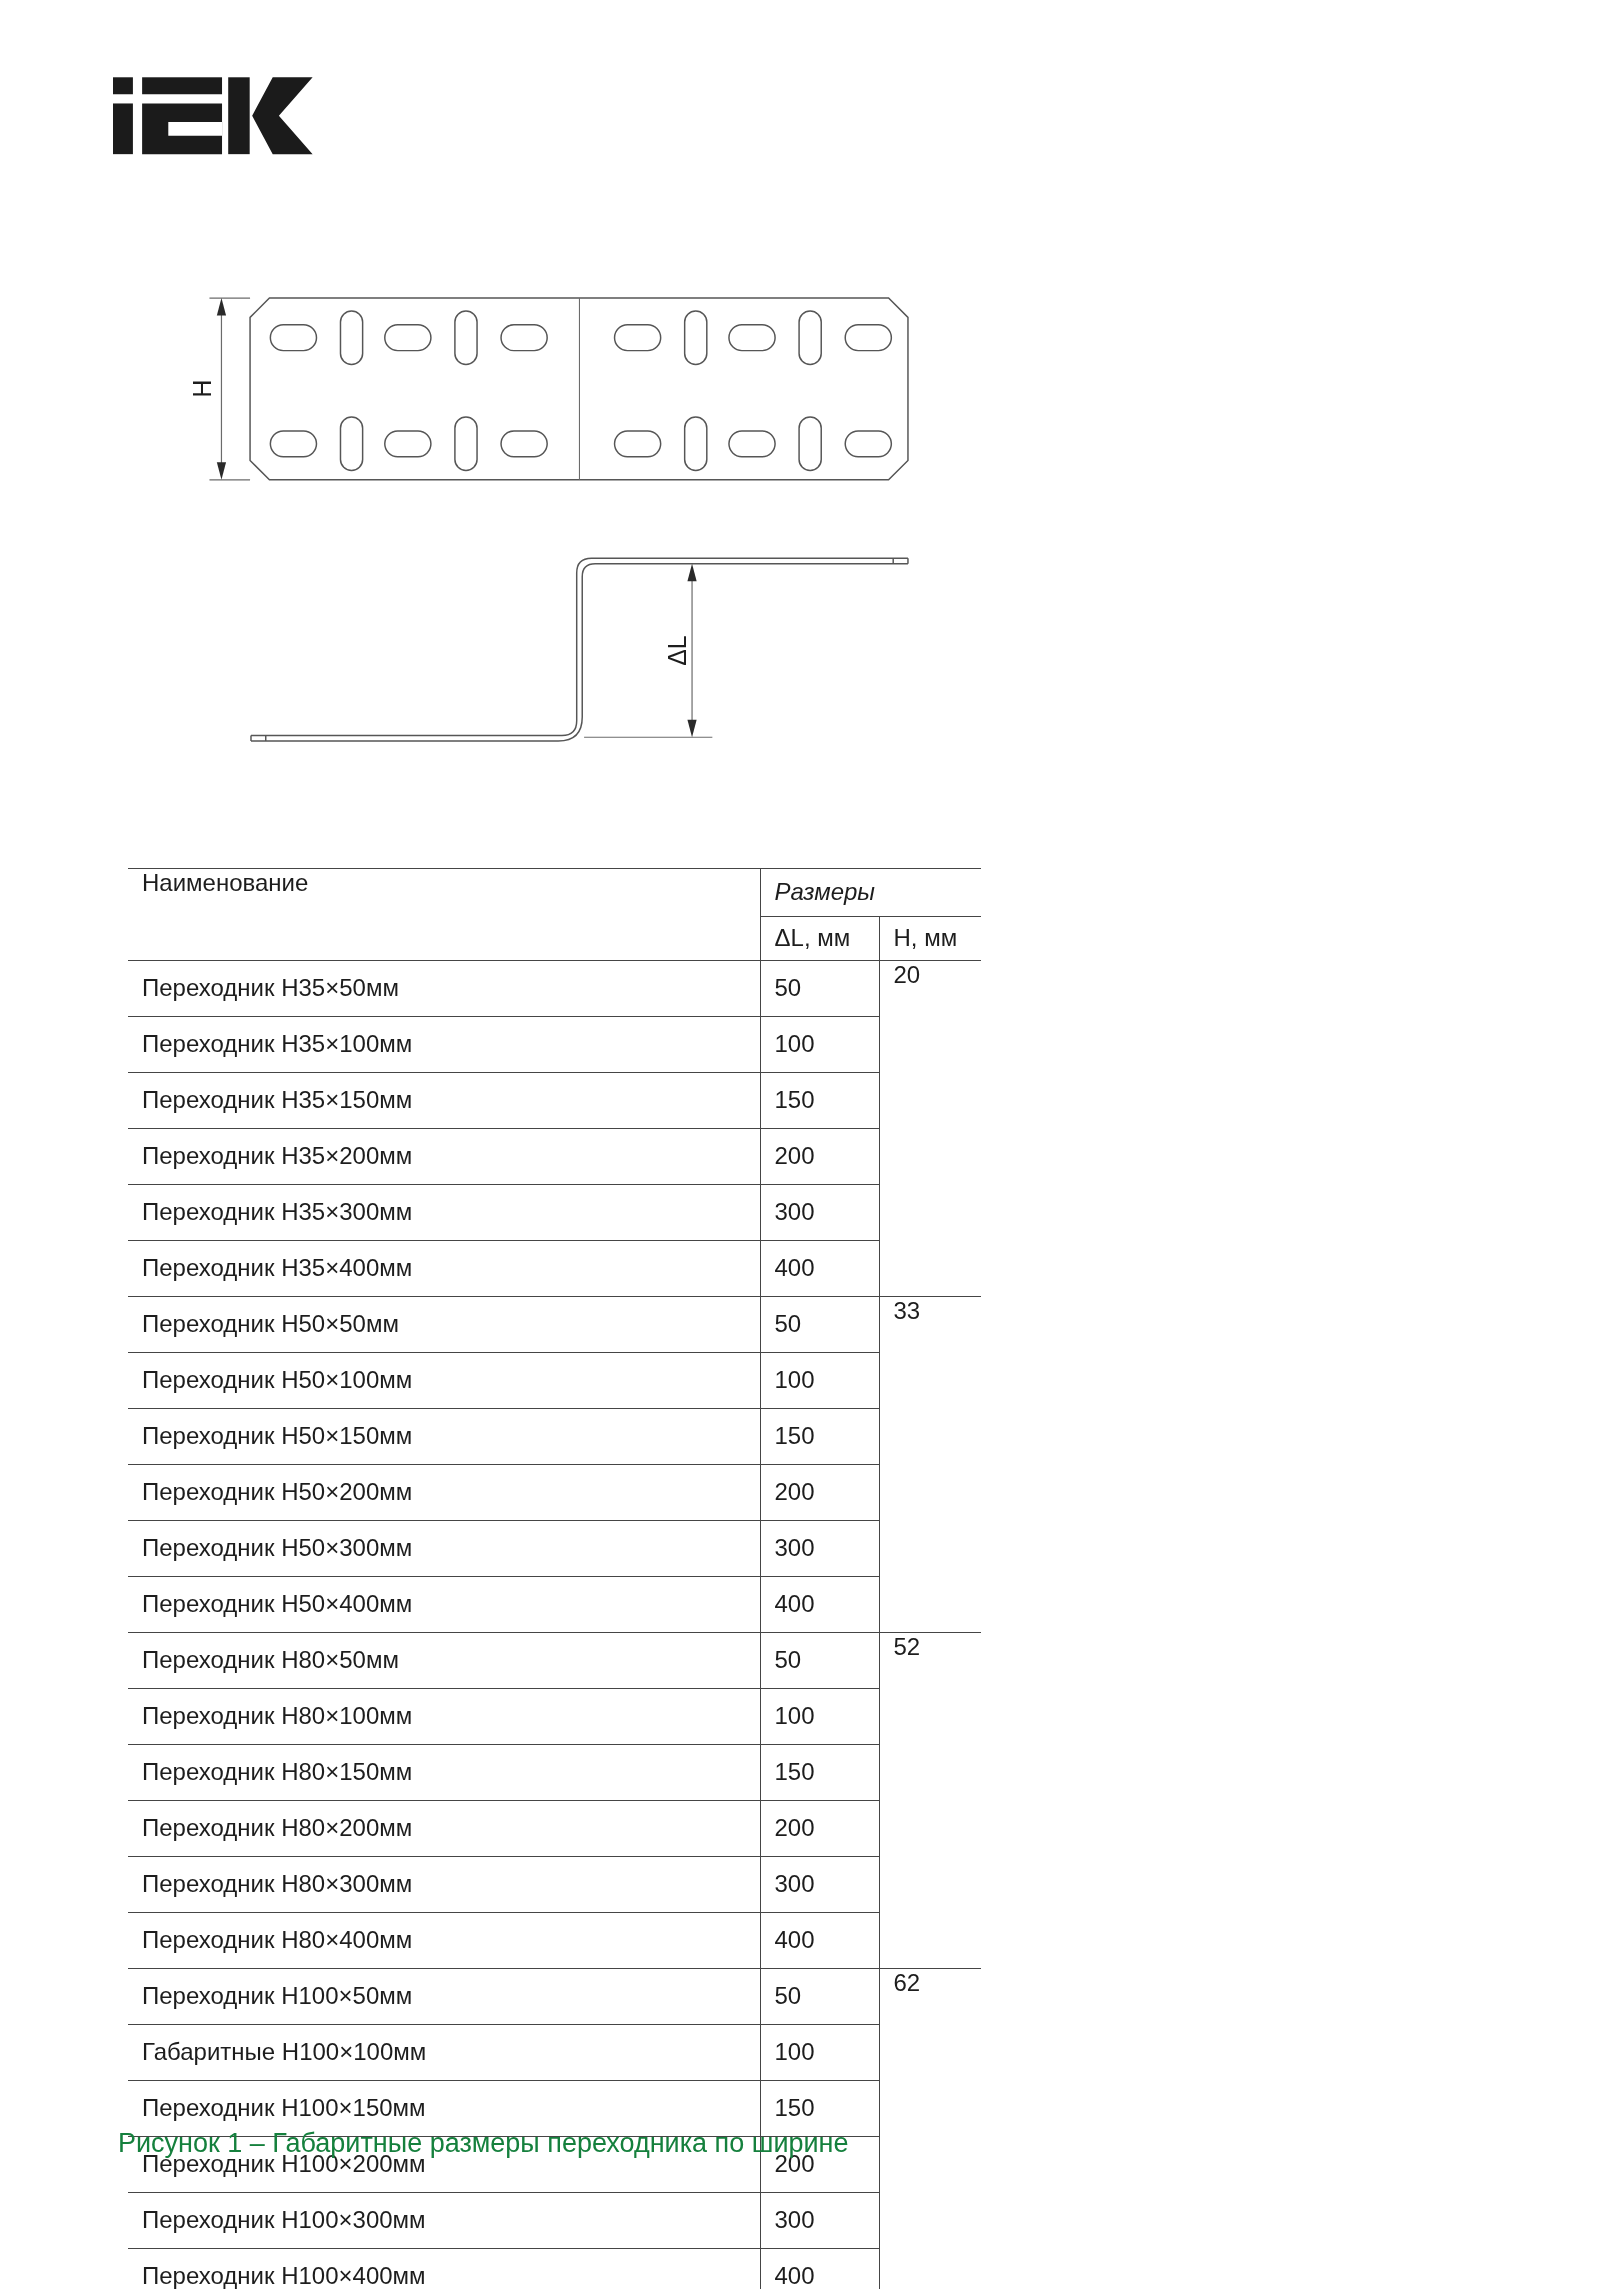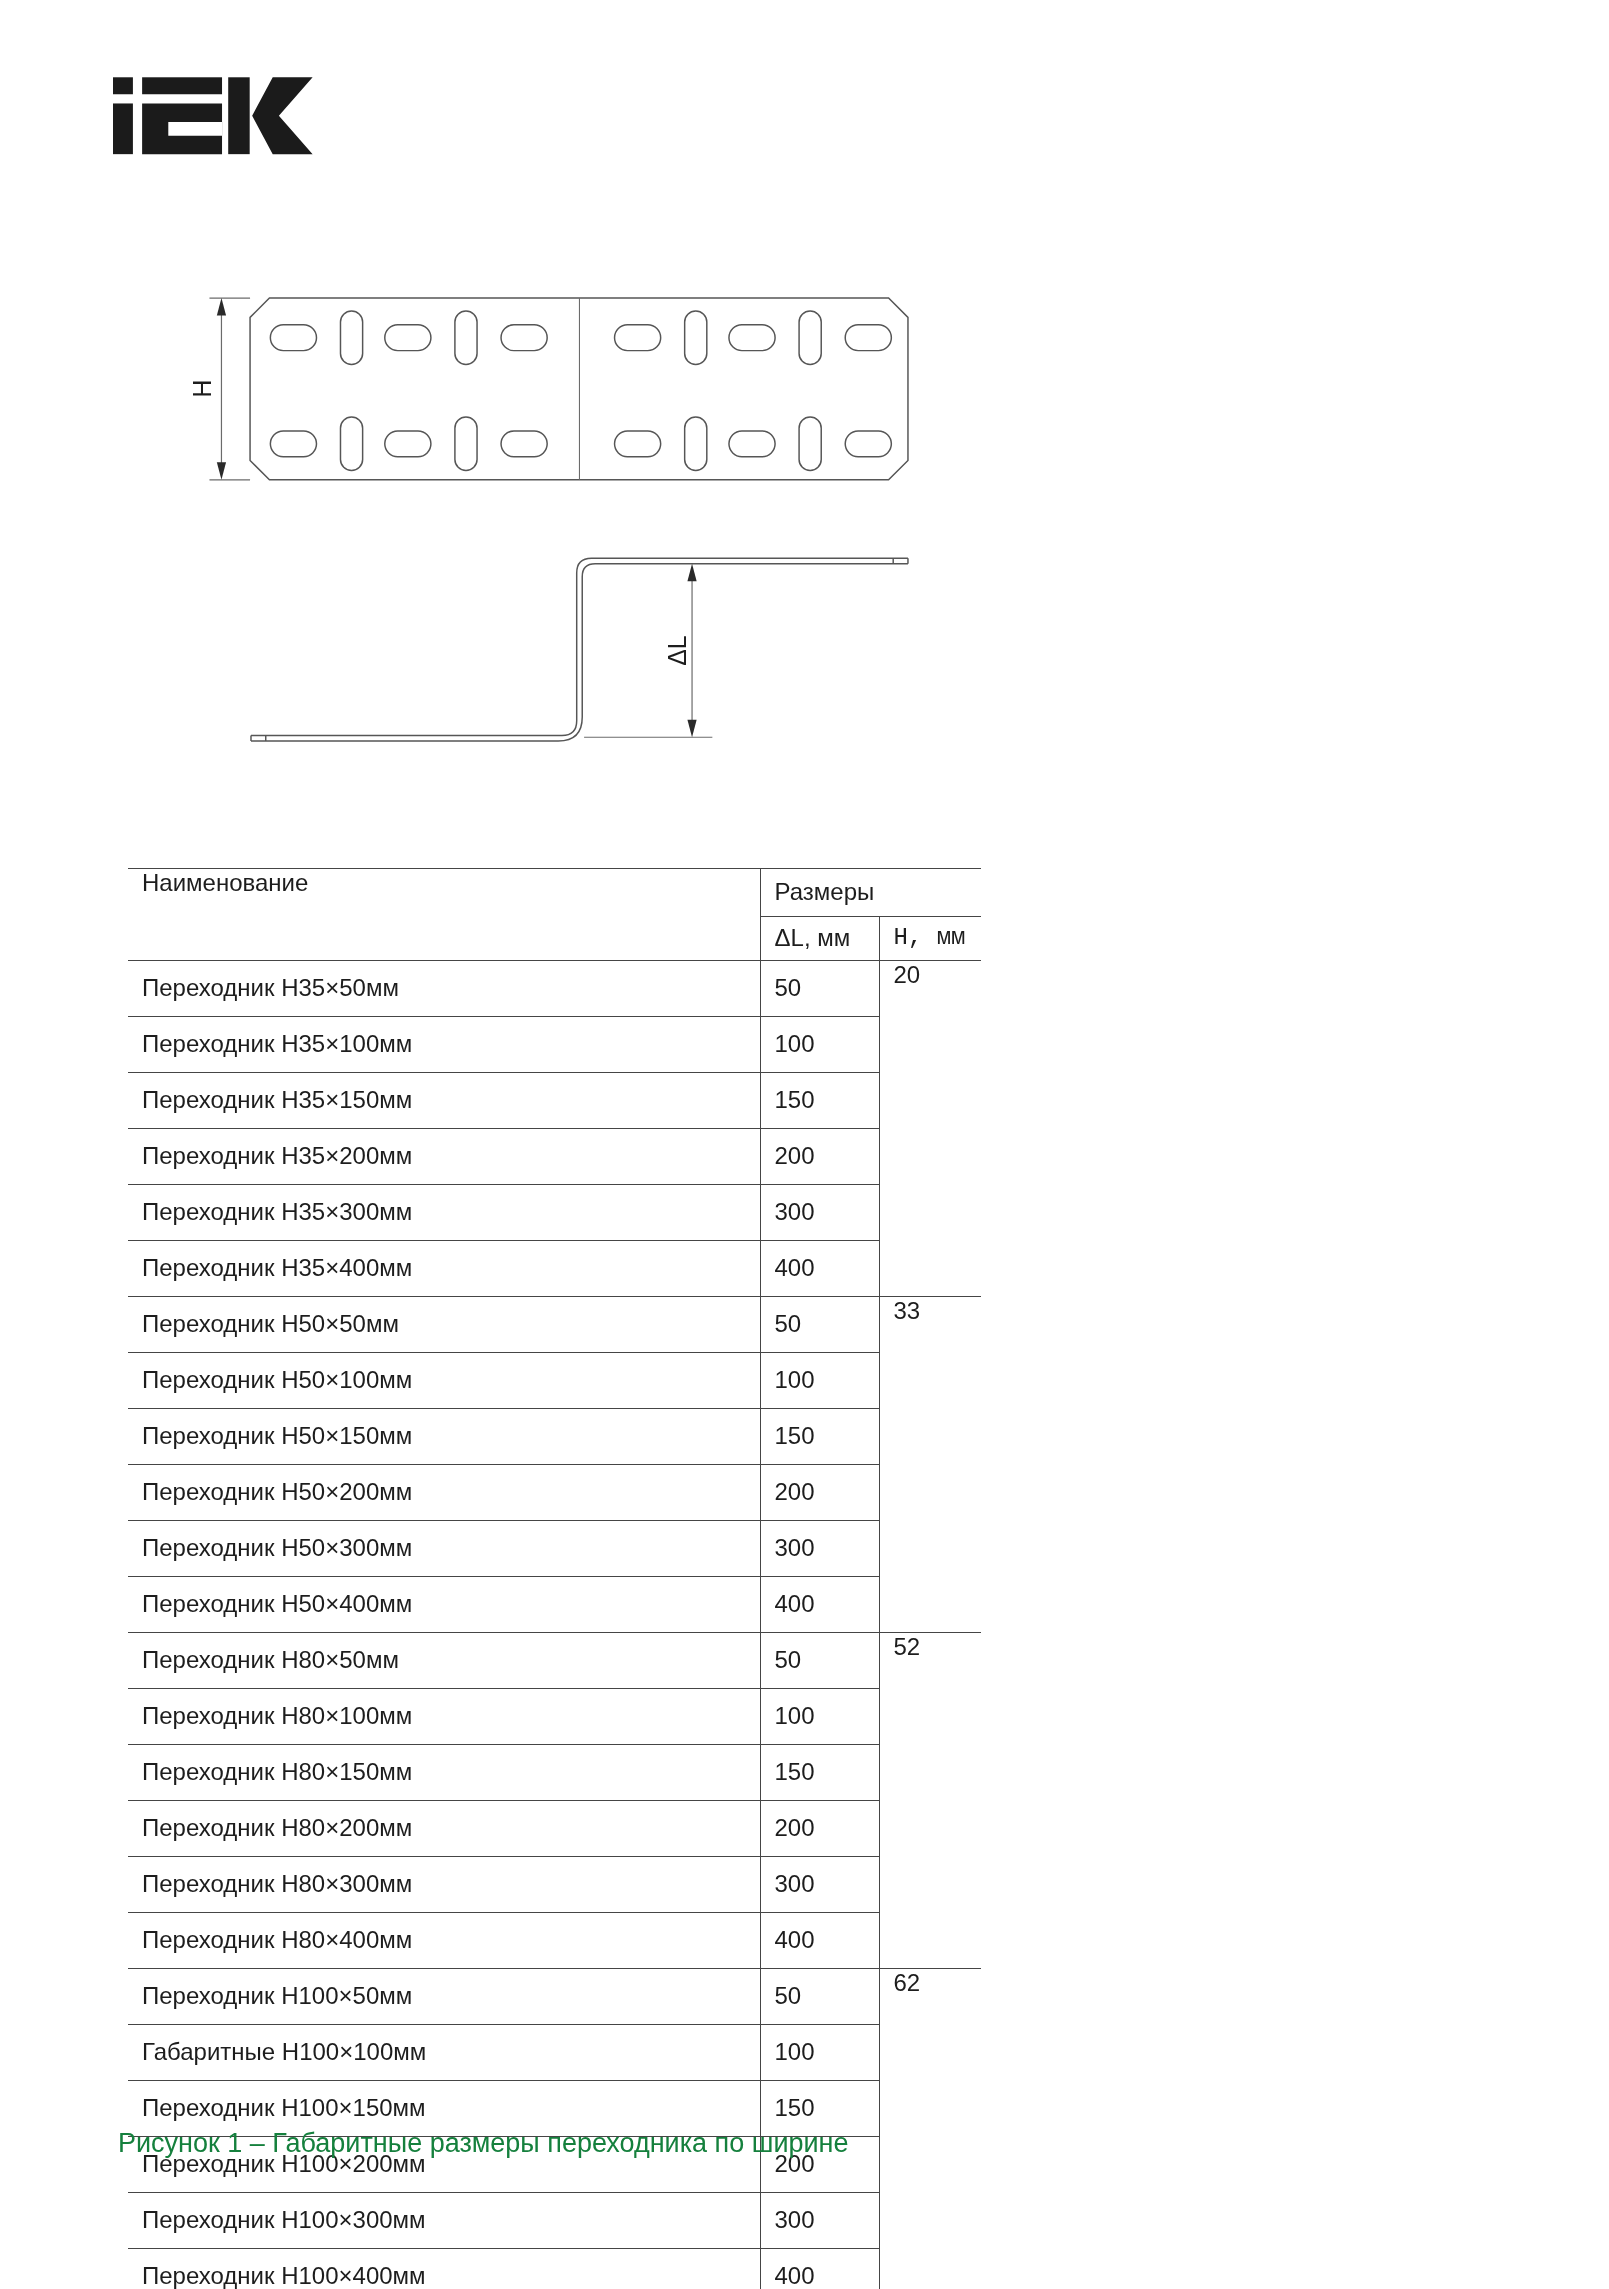--- a/index.html
+++ b/index.html
@@ -28,23 +28,23 @@
     font-size:24px;color:#1d1d1d;
   }
   table.dims th, table.dims td{
     font-weight:normal;text-align:left;padding:0 0 0 14px;line-height:1.2;
     overflow:hidden;white-space:nowrap;
   }
   tr.hrow1{height:48px;margin-top:17px;}
   tr.hrow2{height:44px;}
   tbody tr{height:56px;}
   th.c-name{vertical-align:top;padding-top:11px;border-right:1.8px solid #454545;border-bottom:1.8px solid #454545;}
-  th.c-sizes{vertical-align:middle;border-bottom:1.8px solid #454545;}
+  th.c-sizes{vertical-align:middle;border-bottom:1.8px solid #454545;font-style:italic;}
   th.c-dl{vertical-align:middle;border-right:1.8px solid #454545;border-bottom:1.8px solid #454545;}
-  th.c-h{vertical-align:middle;border-bottom:1.8px solid #454545;font-family:Liberation Mono, monospace;}
+  th.c-h{vertical-align:middle;border-bottom:1.8px solid #454545;}
   td.td-name{vertical-align:middle;border-right:1.8px solid #454545;border-bottom:1.8px solid #454545;}
   td.td-dl{vertical-align:middle;border-right:1.8px solid #454545;border-bottom:1.8px solid #454545;margin-left:42px;}
   td.td-h{vertical-align:top;padding-top:7.4px;border-bottom:1.8px solid #454545;}
 
   
   .caption{left:118px;top:2128px;font-size:27px;color:#15803d;white-space:nowrap;}
 </style>
 </head>
 <body>
 

